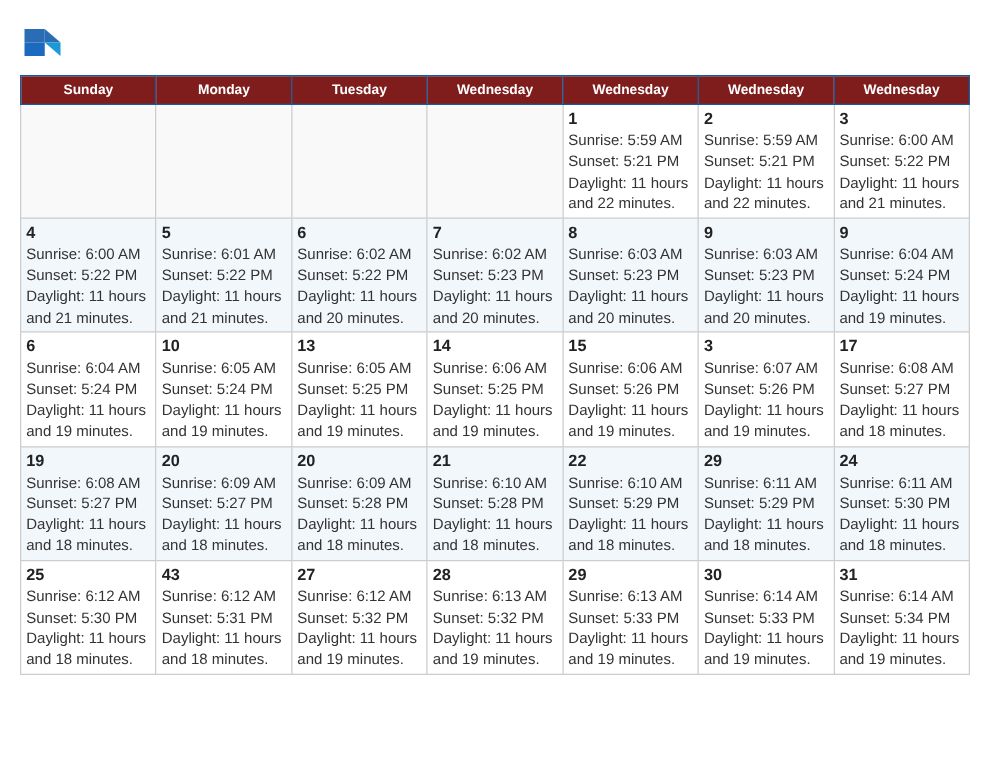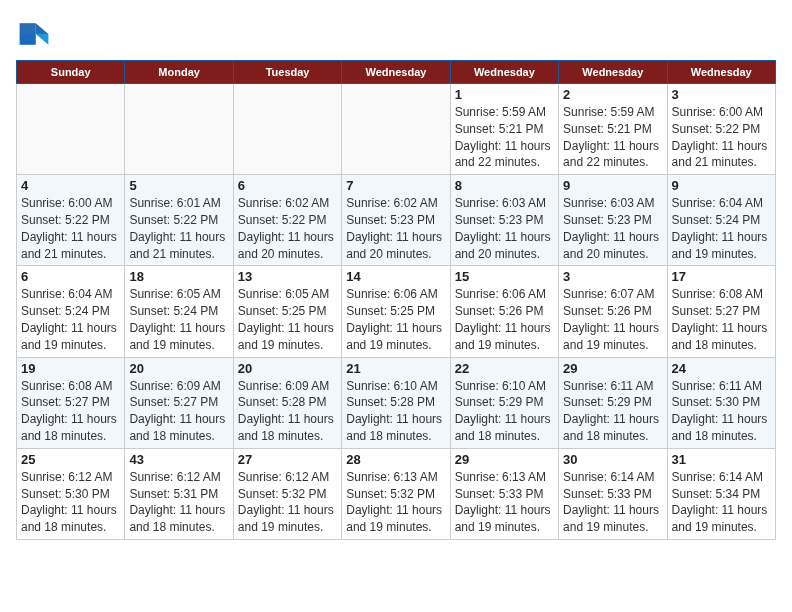--- a/index.html
+++ b/index.html
@@ -142,21 +142,21 @@
         <td><span class="day-num">8</span>
 <span class="day-info">Sunrise: 6:03 AM<br>Sunset: 5:23 PM<br>Daylight: 11 hours and 20 minutes.</span></td>
         <td><span class="day-num">9</span>
 <span class="day-info">Sunrise: 6:03 AM<br>Sunset: 5:23 PM<br>Daylight: 11 hours and 20 minutes.</span></td>
         <td><span class="day-num">9</span>
 <span class="day-info">Sunrise: 6:04 AM<br>Sunset: 5:24 PM<br>Daylight: 11 hours and 19 minutes.</span></td>
       </tr>
       <tr>
         <td><span class="day-num">6</span>
 <span class="day-info">Sunrise: 6:04 AM<br>Sunset: 5:24 PM<br>Daylight: 11 hours and 19 minutes.</span></td>
-        <td><span class="day-num">18</span>
+        <td><span class="day-num">10</span>
 <span class="day-info">Sunrise: 6:05 AM<br>Sunset: 5:24 PM<br>Daylight: 11 hours and 19 minutes.</span></td>
         <td><span class="day-num">13</span>
 <span class="day-info">Sunrise: 6:05 AM<br>Sunset: 5:25 PM<br>Daylight: 11 hours and 19 minutes.</span></td>
         <td><span class="day-num">14</span>
 <span class="day-info">Sunrise: 6:06 AM<br>Sunset: 5:25 PM<br>Daylight: 11 hours and 19 minutes.</span></td>
         <td><span class="day-num">15</span>
 <span class="day-info">Sunrise: 6:06 AM<br>Sunset: 5:26 PM<br>Daylight: 11 hours and 19 minutes.</span></td>
         <td><span class="day-num">3</span>
 <span class="day-info">Sunrise: 6:07 AM<br>Sunset: 5:26 PM<br>Daylight: 11 hours and 19 minutes.</span></td>
         <td><span class="day-num">17</span>

